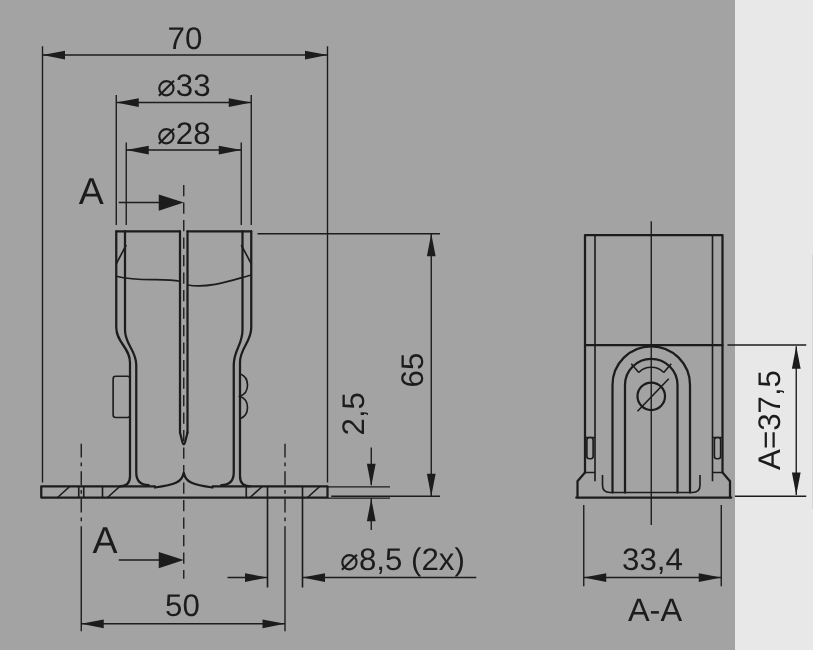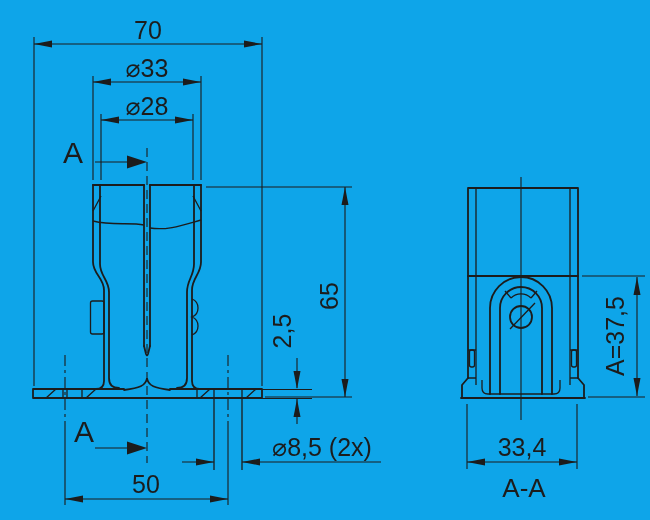--- a/index.html
+++ b/index.html
@@ -1,17 +1,17 @@
 <!DOCTYPE html>
 <html><head>
 <meta charset="utf-8">
 <style>
   html,body{margin:0;padding:0;background:#e8e8e8;}
   .canvas{
-    width:650px;height:520px;background:#0ea5e9;position:relative;
+    width:588px;height:520px;background:#a3a3a3;position:relative;
     font-family:"Liberation Sans","DejaVu Sans",sans-serif;
   }
   svg{display:block}
   text{
     font-family:"Liberation Sans","DejaVu Sans",sans-serif;
     fill:#1c1c1c;
   }
   .dimtxt{font-size:25px;}
   .sectxt{font-size:30px;}
   .lbltxt{font-size:26px;}

